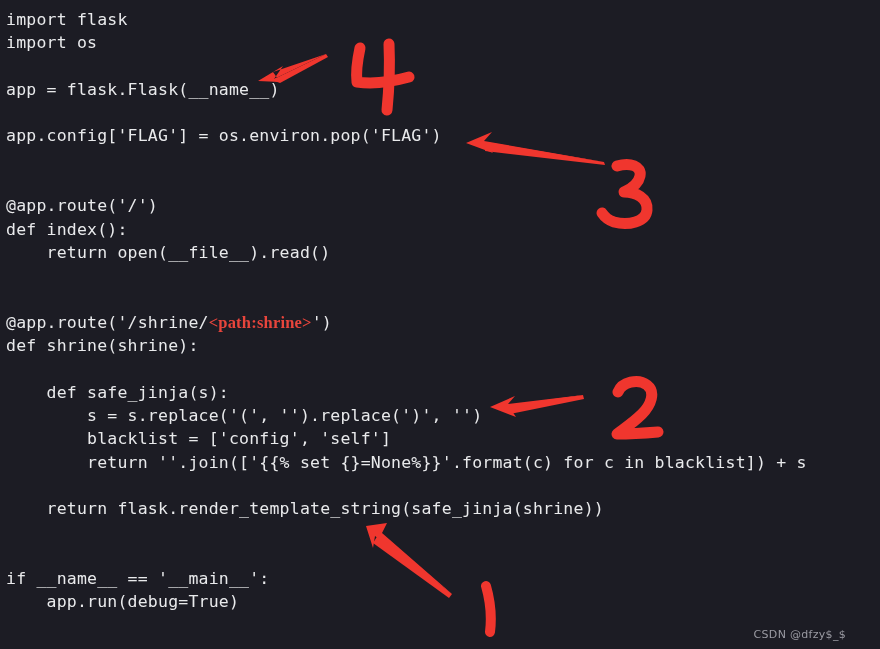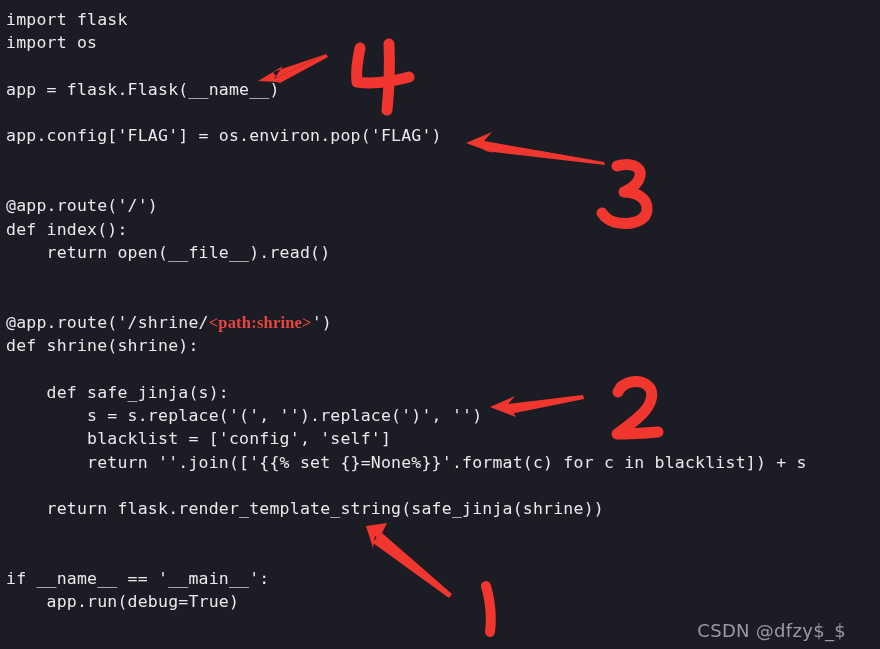--- a/index.html
+++ b/index.html
@@ -46,21 +46,21 @@
   .digit-svg {
     position: absolute;
     pointer-events: none;
   }
   #watermark {
     position: absolute;
     right: 10px;
     bottom: 8px;
     color: #9a9aa2;
     font-family: "DejaVu Sans", "Liberation Sans", sans-serif;
-    font-size: 18px;
+    font-size: 11px;
     letter-spacing: 0.3px;
   }
 </style>
 </head>
 <body>
 
 <div id="screen">
 
   <pre id="code"><span class="ln">import flask</span><span class="ln">import os</span><span class="ln">&nbsp;</span><span class="ln">app = flask.Flask(__name__)</span><span class="ln">&nbsp;</span><span class="ln">app.config['FLAG'] = os.environ.pop('FLAG')</span><span class="ln">&nbsp;</span><span class="ln">&nbsp;</span><span class="ln">@app.route('/')</span><span class="ln">def index():</span><span class="ln">    return open(__file__).read()</span><span class="ln">&nbsp;</span><span class="ln">&nbsp;</span><span class="ln">@app.route('/shrine/<span class="hl-path">&lt;path:shrine&gt;</span>')</span><span class="ln">def shrine(shrine):</span><span class="ln">&nbsp;</span><span class="ln">    def safe_jinja(s):</span><span class="ln">        s = s.replace('(', '').replace(')', '')</span><span class="ln">        blacklist = ['config', 'self']</span><span class="ln">        return ''.join(['{{% set {}=None%}}'.format(c) for c in blacklist]) + s</span><span class="ln">&nbsp;</span><span class="ln">    return flask.render_template_string(safe_jinja(shrine))</span><span class="ln">&nbsp;</span><span class="ln">&nbsp;</span><span class="ln">if __name__ == '__main__':</span><span class="ln">    app.run(debug=True)</span></pre>
 

